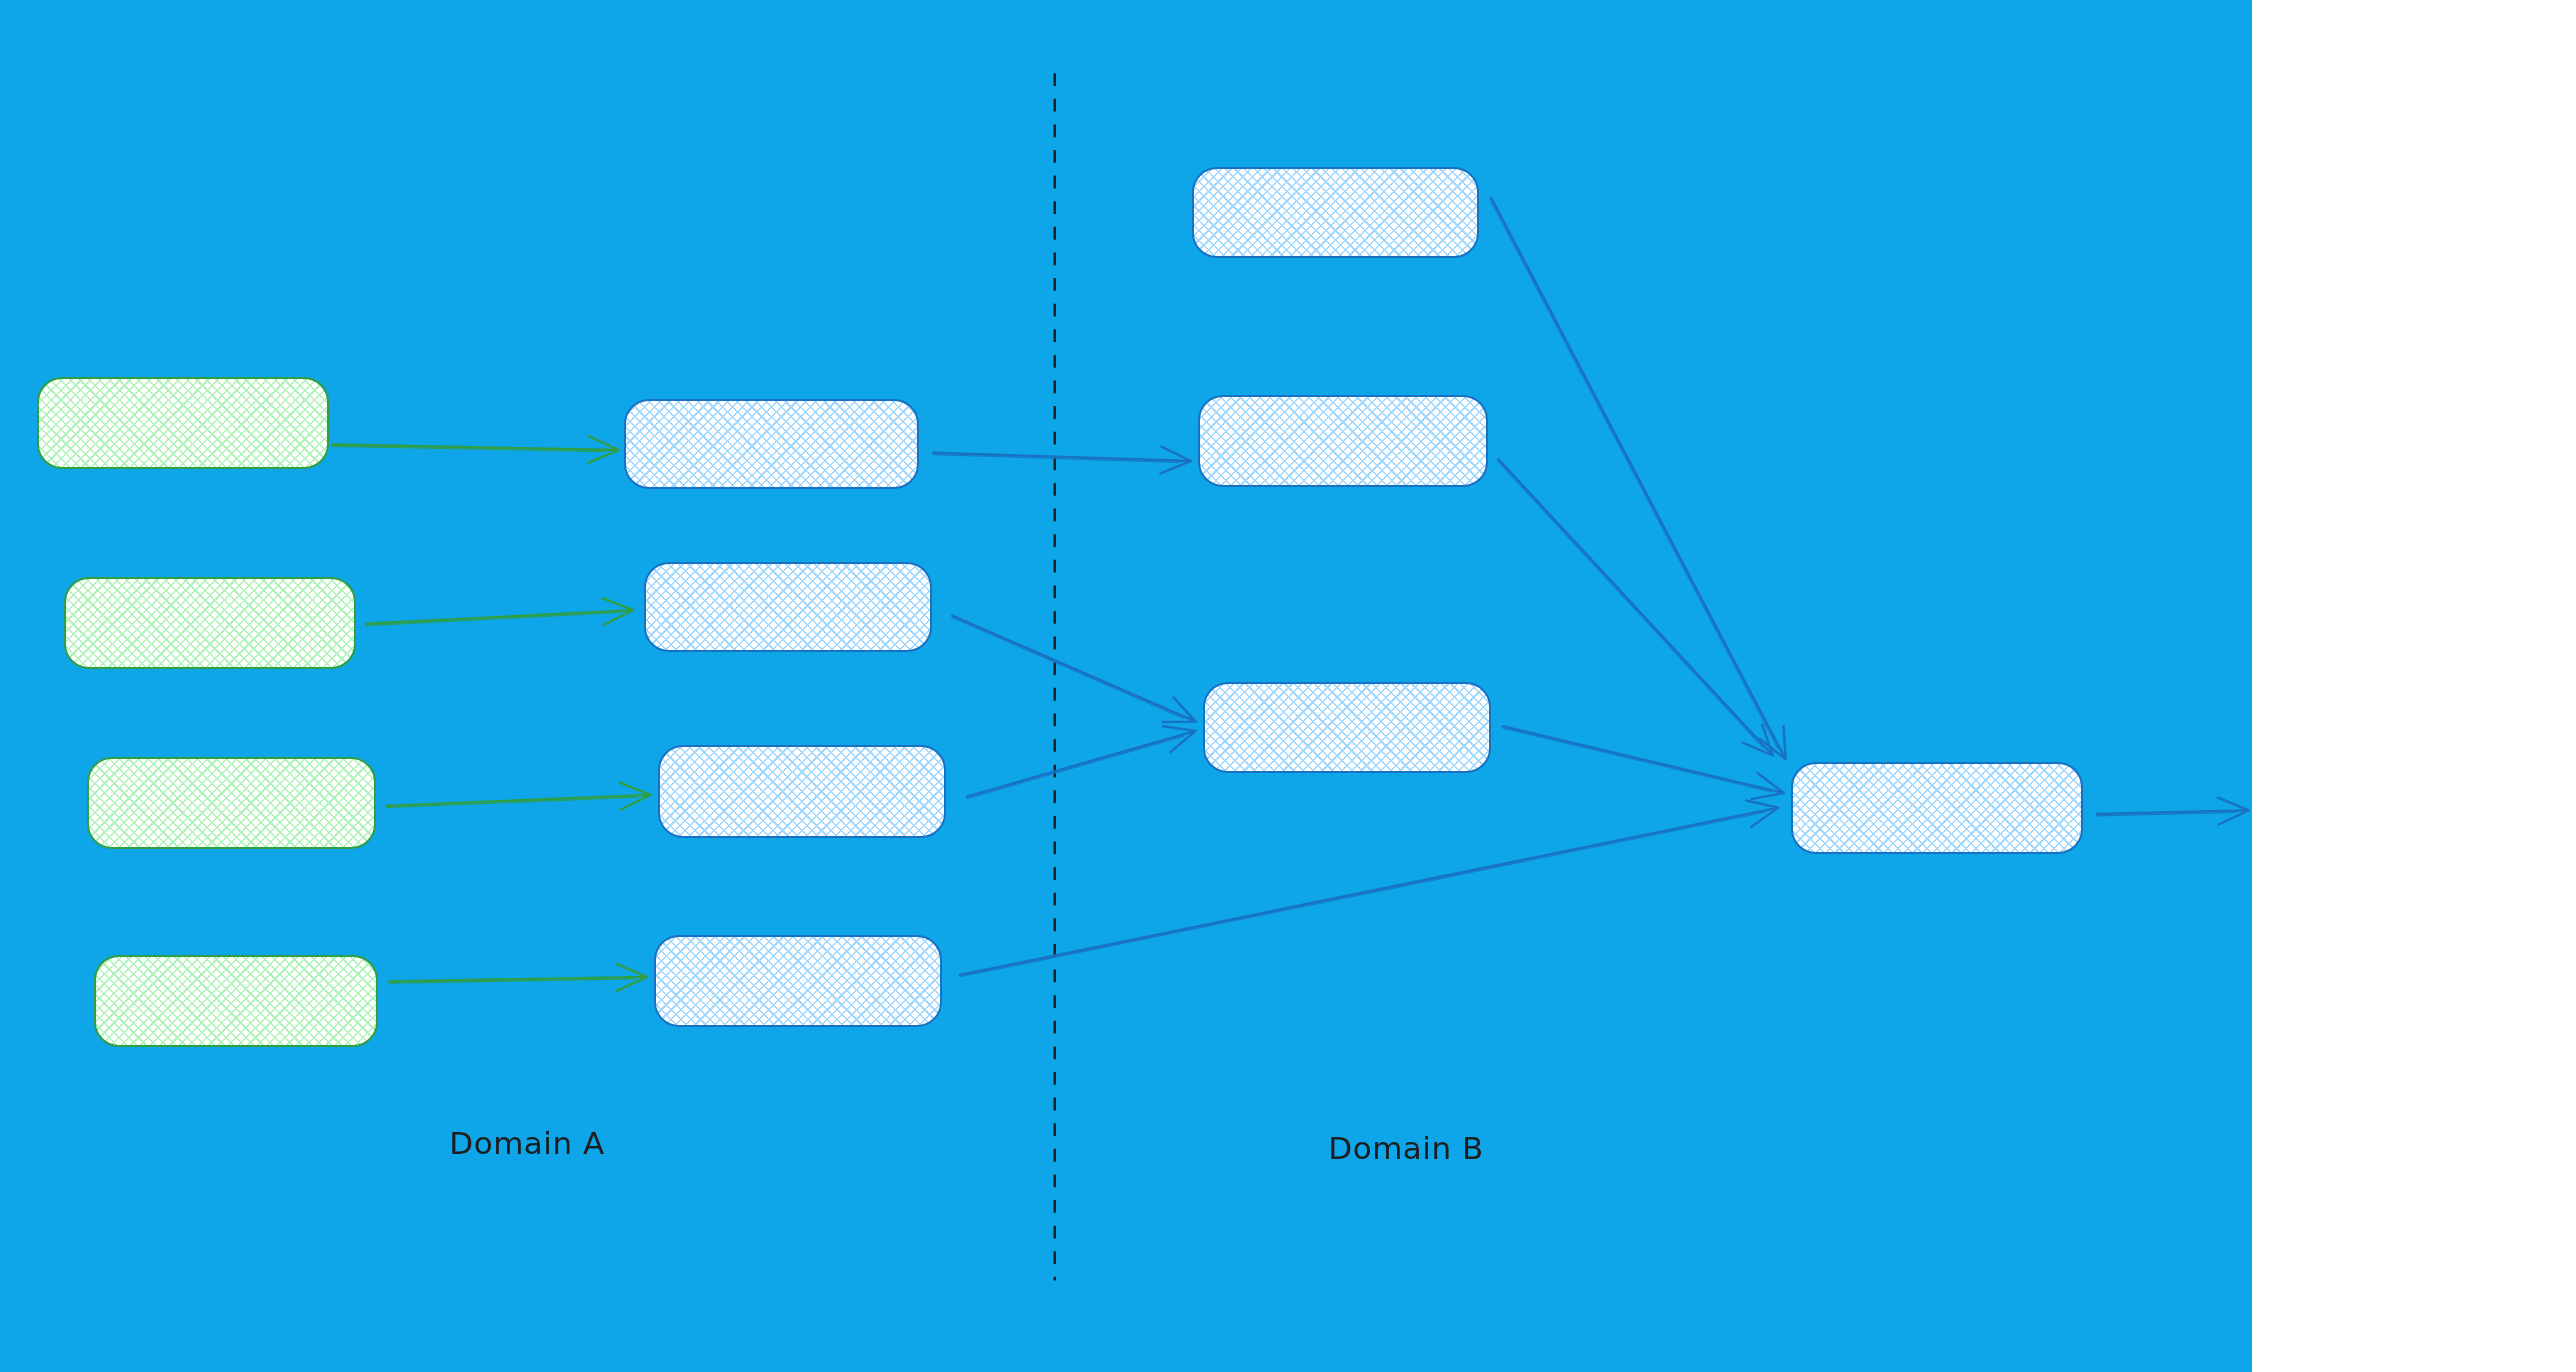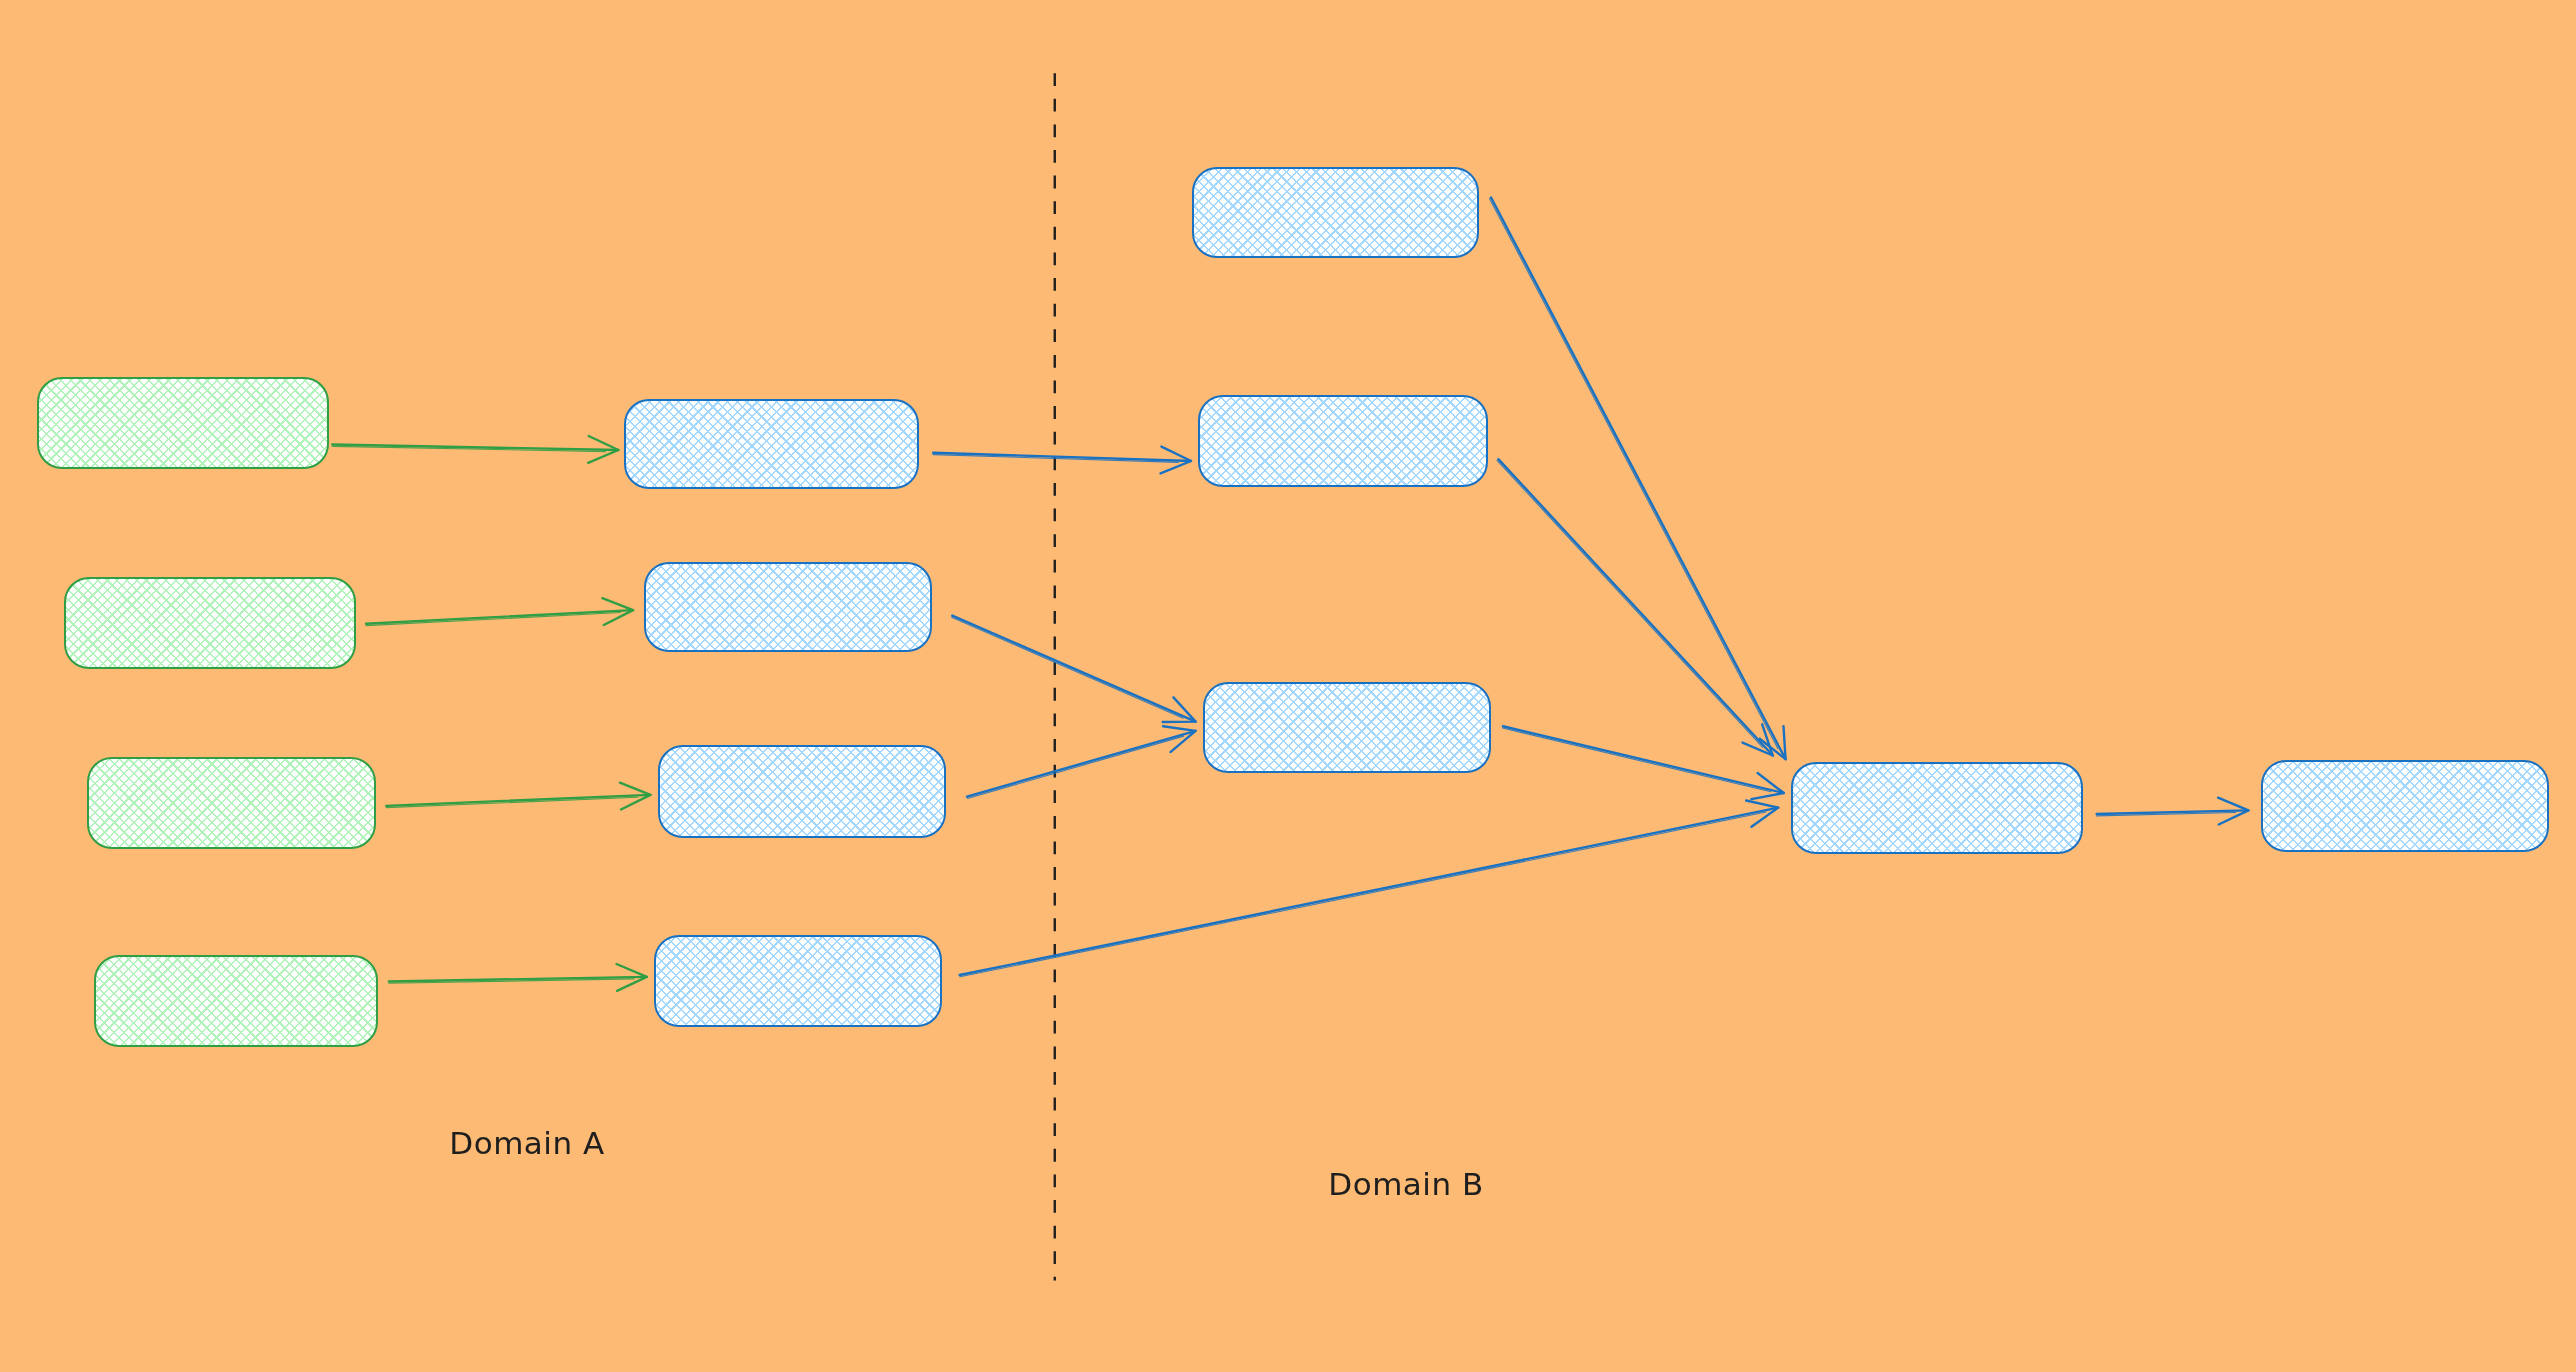--- a/index.html
+++ b/index.html
@@ -6,23 +6,23 @@
     margin: 0;
     padding: 0;
     background: #ffffff;
     width: 2576px;
     height: 1372px;
     overflow: hidden;
     font-family: "DejaVu Sans", sans-serif;
   }
   .canvas {
     position: relative;
-    width: 2576px;
+    width: 2252px;
     height: 1372px;
-    background: #fdba74;
+    background: #0ea5e9;
     overflow: hidden;
   }
   #edge-layer {
     position: absolute;
     left: 0;
     top: 0;
     width: 2576px;
     height: 1372px;
   }
   #node-layer {
@@ -124,15 +124,15 @@
       <div class="node" style="left: 644px; top: 562px; width: 288px; height: 90px; border-color: rgb(25, 113, 194); background-image: repeating-linear-gradient(45deg, rgb(165, 216, 255) 0px, rgb(165, 216, 255) 1.6px, transparent 1.6px, transparent 6.9px), repeating-linear-gradient(-45deg, rgb(165, 216, 255) 0px, rgb(165, 216, 255) 1.6px, transparent 1.6px, transparent 6.9px);"></div>
       <div class="node" style="left: 658px; top: 745px; width: 288px; height: 93px; border-color: rgb(25, 113, 194); background-image: repeating-linear-gradient(45deg, rgb(165, 216, 255) 0px, rgb(165, 216, 255) 1.6px, transparent 1.6px, transparent 6.9px), repeating-linear-gradient(-45deg, rgb(165, 216, 255) 0px, rgb(165, 216, 255) 1.6px, transparent 1.6px, transparent 6.9px);"></div>
       <div class="node" style="left: 654px; top: 935px; width: 288px; height: 92px; border-color: rgb(25, 113, 194); background-image: repeating-linear-gradient(45deg, rgb(165, 216, 255) 0px, rgb(165, 216, 255) 1.6px, transparent 1.6px, transparent 6.9px), repeating-linear-gradient(-45deg, rgb(165, 216, 255) 0px, rgb(165, 216, 255) 1.6px, transparent 1.6px, transparent 6.9px);"></div>
       <div class="node" style="left: 1192px; top: 167px; width: 287px; height: 91px; border-color: rgb(25, 113, 194); background-image: repeating-linear-gradient(45deg, rgb(165, 216, 255) 0px, rgb(165, 216, 255) 1.6px, transparent 1.6px, transparent 6.9px), repeating-linear-gradient(-45deg, rgb(165, 216, 255) 0px, rgb(165, 216, 255) 1.6px, transparent 1.6px, transparent 6.9px);"></div>
       <div class="node" style="left: 1198px; top: 395px; width: 290px; height: 92px; border-color: rgb(25, 113, 194); background-image: repeating-linear-gradient(45deg, rgb(165, 216, 255) 0px, rgb(165, 216, 255) 1.6px, transparent 1.6px, transparent 6.9px), repeating-linear-gradient(-45deg, rgb(165, 216, 255) 0px, rgb(165, 216, 255) 1.6px, transparent 1.6px, transparent 6.9px);"></div>
       <div class="node" style="left: 1203px; top: 682px; width: 288px; height: 91px; border-color: rgb(25, 113, 194); background-image: repeating-linear-gradient(45deg, rgb(165, 216, 255) 0px, rgb(165, 216, 255) 1.6px, transparent 1.6px, transparent 6.9px), repeating-linear-gradient(-45deg, rgb(165, 216, 255) 0px, rgb(165, 216, 255) 1.6px, transparent 1.6px, transparent 6.9px);"></div>
       <div class="node" style="left: 1791px; top: 762px; width: 292px; height: 92px; border-color: rgb(25, 113, 194); background-image: repeating-linear-gradient(45deg, rgb(165, 216, 255) 0px, rgb(165, 216, 255) 1.6px, transparent 1.6px, transparent 6.9px), repeating-linear-gradient(-45deg, rgb(165, 216, 255) 0px, rgb(165, 216, 255) 1.6px, transparent 1.6px, transparent 6.9px);"></div>
       <div class="node" style="left: 2261px; top: 760px; width: 288px; height: 92px; border-color: rgb(25, 113, 194); background-image: repeating-linear-gradient(45deg, rgb(165, 216, 255) 0px, rgb(165, 216, 255) 1.6px, transparent 1.6px, transparent 6.9px), repeating-linear-gradient(-45deg, rgb(165, 216, 255) 0px, rgb(165, 216, 255) 1.6px, transparent 1.6px, transparent 6.9px);"></div>
     </div>
   <div class="diagram-label" id="label-a" style="left: 527px; top: 1143px; color: rgb(30, 30, 30);">Domain A</div>
-  <div class="diagram-label" id="label-b" style="left: 1406px; top: 1184px; color: rgb(30, 30, 30);">Domain B</div>
+  <div class="diagram-label" id="label-b" style="left: 1406px; top: 1148px; color: rgb(30, 30, 30);">Domain B</div>
 </div>
 
 
 </body></html>

